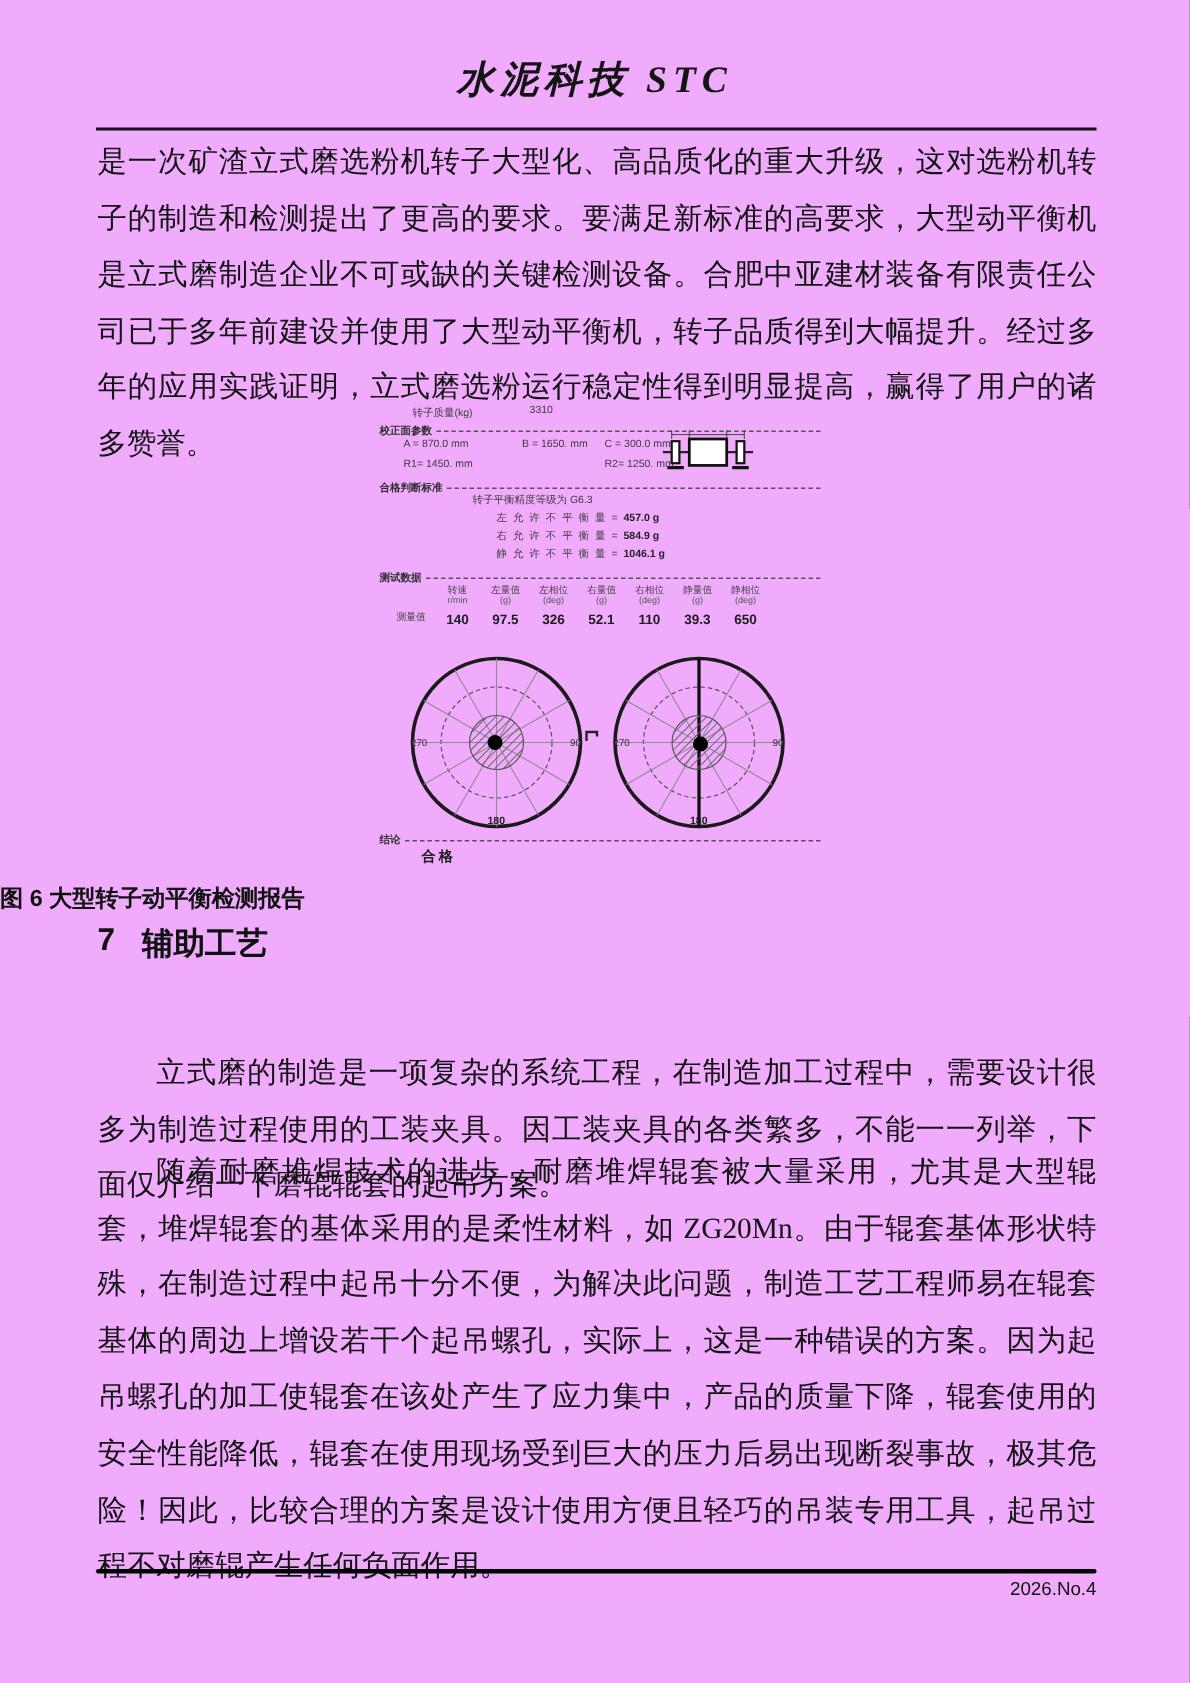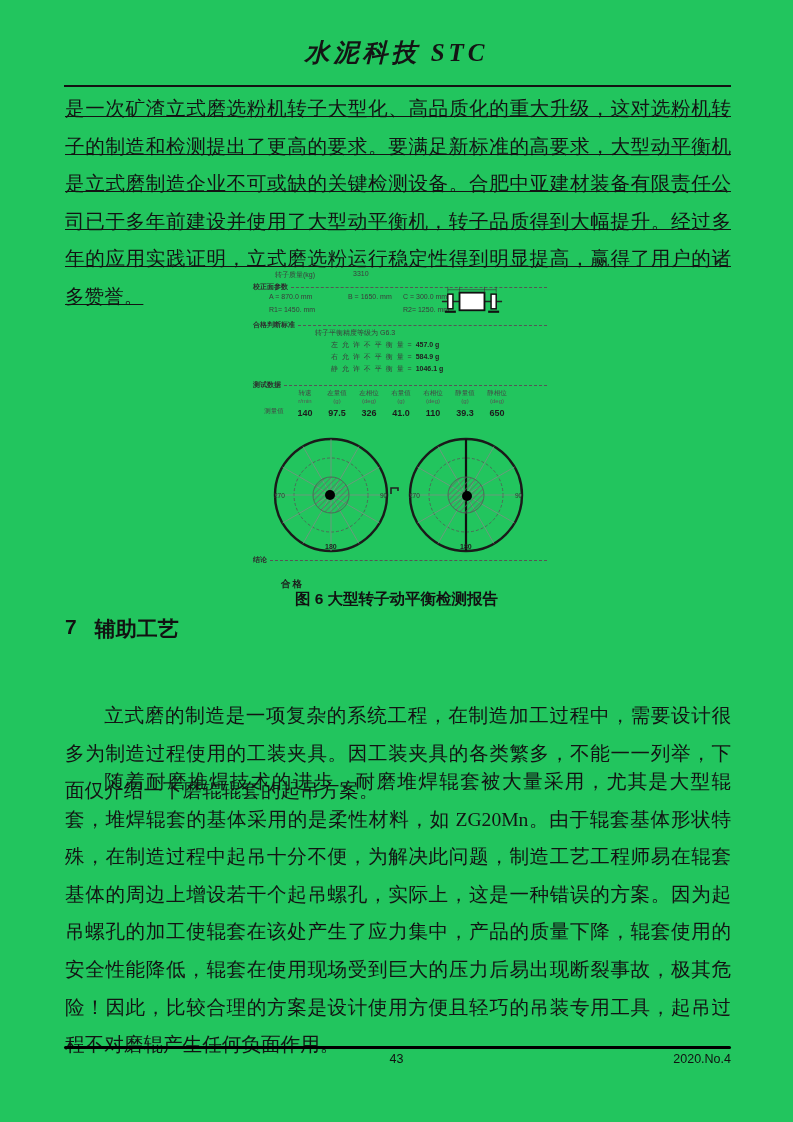--- a/index.html
+++ b/index.html
@@ -1,35 +1,35 @@
 <!DOCTYPE html>
 <html><head>
 <meta charset="utf-8">
 <style>
   html,body{margin:0;padding:0;background:#888;}
   .page{
     position:relative; width:793px; height:1122px; margin:0 auto;
-    background:#22c55e; overflow:hidden;
+    background:#f0abfc; overflow:hidden;
     font-family:"Liberation Serif", serif; color:#141414;
   }
   
   .header-title{
     position:absolute; top:36px; left:0; width:100%;
     text-align:center; font-size:25px; font-weight:bold; font-style:italic;
     letter-spacing:4px;
   }
   .header-rule{position:absolute; top:85px; left:64px; width:667px; height:2px; background:#131313;}
   
   .para{
     position:absolute; left:65px; width:666px;
     font-size:19.6px; line-height:37.6px; text-align:justify;
     color:#131313;
   }
   .para.indent{text-indent:2em;}
-  #para1{top:90px;text-decoration:underline;}
+  #para1{top:90px;}
   #para2{top:650px;margin-top:47px;}
   #para3{top:763px;}
   
   .sec-heading{
     position:absolute; top:615px; left:65px;
     font-family:"Liberation Sans", sans-serif; font-weight:bold; font-size:21px;
     color:#111; display:flex; gap:18px;
   }
   
   .figure{
@@ -52,25 +52,25 @@
     display:grid; grid-template-columns:30px repeat(7,32px);
     text-align:center; row-gap:0;
   }
   .r-table .hname{font-size:6.5px; color:#444;}
   .r-table .hunit{font-size:6px; color:#555;}
   .r-table .rowlab{font-size:6.5px; color:#444; align-self:center;}
   .r-table .val{font-size:9px; font-weight:bold; color:#1c1c1c; padding-top:4px;}
   .polar{position:absolute; top:167px; width:120px; height:120px;}
   #polarL{left:18px;} #polarR{left:153px;}
   .between-icon{position:absolute; top:217px; left:136px; width:12px; height:12px;}
-  .r-conclusion{top:310px; left:28px; font-size:9.5px; font-weight:bold; color:#1c1c1c; letter-spacing:2px;}
+  .r-conclusion{top:297px; left:28px; font-size:9.5px; font-weight:bold; color:#1c1c1c; letter-spacing:2px;}
   .schematic{position:absolute; top:15px; left:186px; width:66px; height:34px;}
   
   .caption{
-    position:absolute; top:589px; left:0; width:100%; text-align:center;
+    position:absolute; top:589px; left:0; width:100%; 
     font-family:"Liberation Sans", sans-serif; font-weight:bold; font-size:15.5px; color:#111;
   }
   
   .footer-rule{position:absolute; top:1046px; left:64px; width:667px; height:3px; background:#000; border-radius:2px;}
   .footer-page{
     position:absolute; top:1052px; left:0; width:100%; text-align:center;
     font-family:"Liberation Sans", sans-serif; font-size:12.5px; color:#111;
   }
   .footer-issue{
     position:absolute; top:1052px; right:62px;
@@ -155,21 +155,21 @@
       <span class="hunit">(g)</span>
       <span class="hunit">(deg)</span>
       <span class="hunit">(g)</span>
       <span class="hunit">(deg)</span>
       <span class="hunit">(g)</span>
       <span class="hunit">(deg)</span>
       <span class="rowlab">测量值</span>
       <span class="val">140</span>
       <span class="val">97.5</span>
       <span class="val">326</span>
-      <span class="val">41.0</span>
+      <span class="val">52.1</span>
       <span class="val">110</span>
       <span class="val">39.3</span>
       <span class="val">650</span>
     </div>
 
     <svg class="polar" id="polarL" viewBox="0 0 120 120">
       <defs>
         <pattern id="hatch1" width="4" height="4" patternTransform="rotate(45)" patternUnits="userSpaceOnUse">
           <line x1="0" y1="0" x2="0" y2="4" stroke="#666" stroke-width="1.3"></line>
         </pattern>
@@ -229,16 +229,15 @@
 
   <div class="sec-heading">
     <span>7</span>
     <span>辅助工艺</span>
   </div>
 
   <div class="para indent" id="para2">立式磨的制造是一项复杂的系统工程，在制造加工过程中，需要设计很多为制造过程使用的工装夹具。因工装夹具的各类繁多，不能一一列举，下面仅介绍一下磨辊辊套的起吊方案。</div>
   <div class="para indent" id="para3">随着耐磨堆焊技术的进步，耐磨堆焊辊套被大量采用，尤其是大型辊套，堆焊辊套的基体采用的是柔性材料，如 ZG20Mn。由于辊套基体形状特殊，在制造过程中起吊十分不便，为解决此问题，制造工艺工程师易在辊套基体的周边上增设若干个起吊螺孔，实际上，这是一种错误的方案。因为起吊螺孔的加工使辊套在该处产生了应力集中，产品的质量下降，辊套使用的安全性能降低，辊套在使用现场受到巨大的压力后易出现断裂事故，极其危险！因此，比较合理的方案是设计使用方便且轻巧的吊装专用工具，起吊过程不对磨辊产生任何负面作用。</div>
 
   <div class="footer-rule"></div>
-  <div class="footer-page">43</div>
-  <div class="footer-issue">2020.No.4</div>
+  <div class="footer-issue">2026.No.4</div>
 
 </div>
 
 </body></html>

